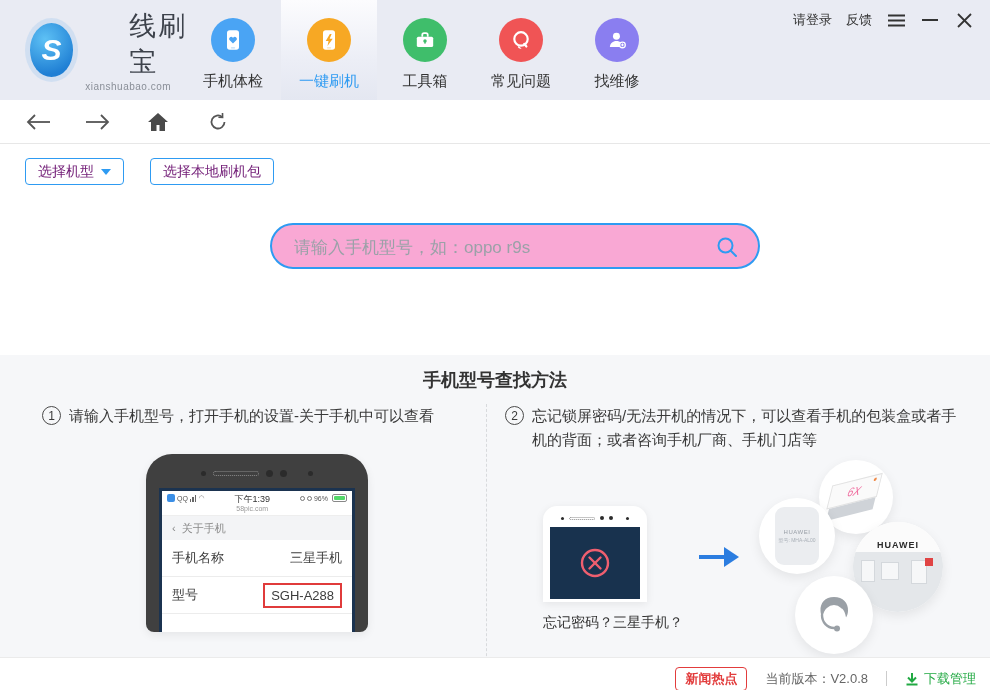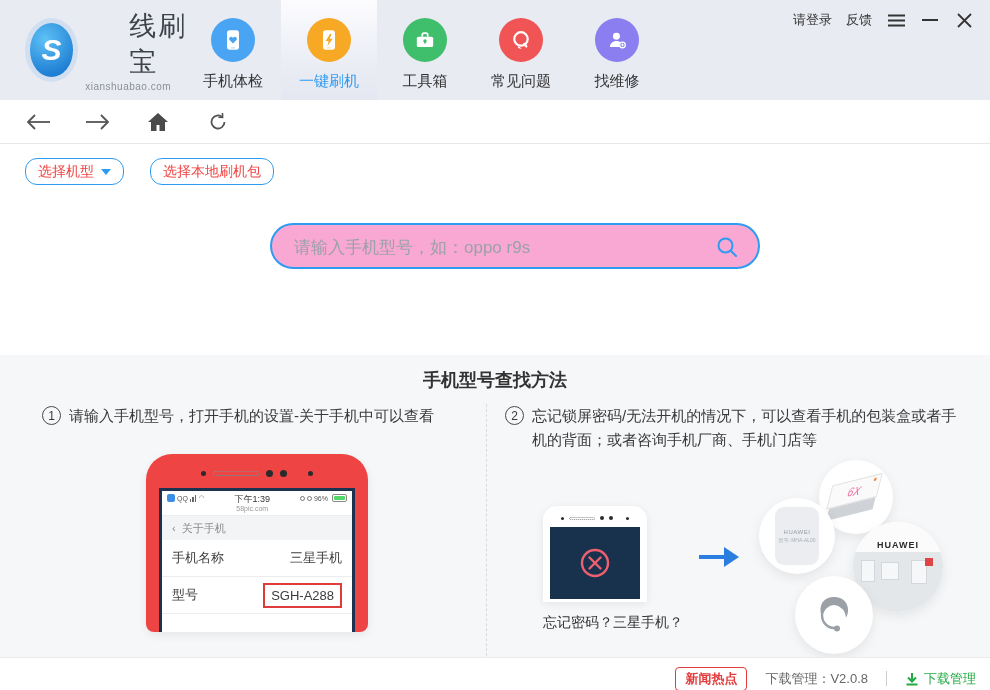--- a/index.html
+++ b/index.html
@@ -30,21 +30,21 @@
   .win-btn { display:flex; align-items:center; justify-content:center; width:20px; height:18px; cursor:pointer; }
 
   
   .browser-bar { height:44px; background:#fff; border-bottom:1px solid #e7e7e7;
     display:flex; align-items:center; padding-left:25px; gap:34px; }
   .tool-btn { width:26px; height:26px; display:flex; align-items:center; justify-content:center; cursor:pointer; }
 
   
   .action-row { margin:14px 0 0 25px; display:flex; gap:26px; }
   .outline-btn { display:inline-flex; align-items:center; gap:7px; background:#fff;
-    border:1px solid #2e9bf2; color:#ef4444; border-radius:12px; height:27px;
+    border:1px solid #2e9bf2; color:#701a75; border-radius:4px; height:27px;
     padding:0 12px; font-size:14px; font-family:inherit; cursor:pointer; }
   .caret { width:0; height:0; border-left:5px solid transparent; border-right:5px solid transparent; border-top:6px solid #2e9bf2; }
 
   
   .search-wrap { position:relative; width:490px; height:46px; margin:38px 0 0 270px;
     border:2px solid #2e9bf2; border-radius:24px; display:flex; align-items:center; padding:4px 52px 0 22px; background:#f9a8d4; }
   .search-wrap input { flex:1; border:none; outline:none; font-size:17px; color:#333; background:transparent; font-family:inherit; }
   .search-wrap input::placeholder { color:#9ba1a8; }
   .search-icon { position:absolute; right:20px; top:11px; cursor:pointer; }
 
@@ -52,21 +52,21 @@
   .guide { margin-top:86px; height:302px; background:#f6f7f9; overflow:hidden; }
   .guide-title { text-align:center; font-size:18px; font-weight:600; color:#333; padding-top:13px; }
   .cols { display:flex; margin-top:12px; height:100%; }
   .col-left { width:487px; padding:0 20px 0 42px; border-right:1px dashed #d8dadd; }
   .col-right { flex:1; padding:0 30px 0 18px; }
   .guide-p { display:flex; font-size:15px; color:#3a3a3a; line-height:24px; }
   .circ-num { flex:none; width:19px; height:19px; border:1.5px solid #4a4a4a; border-radius:50%;
     display:inline-flex; align-items:center; justify-content:center; font-size:12px; margin:2px 8px 0 0; color:#3a3a3a; }
 
   
-  .phone1 { width:222px; height:178px; margin:26px 0 0 104px; background:#ef4444;
+  .phone1 { width:222px; height:178px; margin:26px 0 0 104px; background:#404040;
     border-radius:26px 26px 8px 8px; box-shadow:0 3px 10px rgba(0,0,0,.07); overflow:hidden; }
   .speaker { height:30px; display:flex; align-items:center; justify-content:center; gap:7px; padding-top:8px; }
   .dot { background:#2b2b2b; border-radius:50%; }
   .d4 { width:5px; height:5px; } .d6 { width:7px; height:7px; } .d5 { width:5px; height:5px; margin-left:14px; }
   .grille { width:46px; height:5px; border-radius:3px; border:1px dotted #8a8a8a; }
   .screen { margin:4px 13px 0; border:3px solid #1b3350; background:#fff; height:160px; }
   .statusbar { display:flex; justify-content:space-between; align-items:flex-start; padding:3px 5px 2px; border-bottom:1px solid #eee; }
   .sb-left, .sb-right { display:flex; align-items:center; gap:2px; }
   .qq-sq { width:8px; height:8px; background:#3a8ee6; border-radius:2px; display:inline-block; }
   .sb-txt { font-size:7px; color:#555; }
@@ -398,21 +398,21 @@
             </div>
           </div>
         </div>
       </div>
 
     </div>
   </section>
 
   <footer class="footer">
     <span class="news-badge">新闻热点</span>
-    <span class="version">下载管理：V2.0.8</span>
+    <span class="version">当前版本：V2.0.8</span>
     <span class="vdiv"></span>
     <span class="download">
       <svg width="14" height="14" viewBox="0 0 14 14">
           <line x1="7" y1="1" x2="7" y2="8" stroke="#21a942" stroke-width="2"></line>
           <polyline points="3,5.5 7,9.5 11,5.5" fill="none" stroke="#21a942" stroke-width="2"></polyline>
           <line x1="1.5" y1="12.5" x2="12.5" y2="12.5" stroke="#21a942" stroke-width="2"></line>
         </svg>
       <span>下载管理</span>
     </span>
   </footer>

